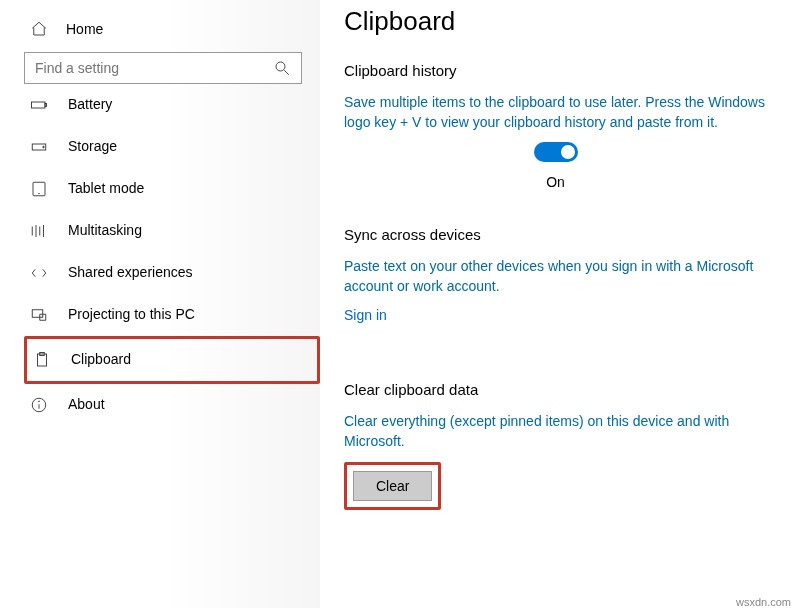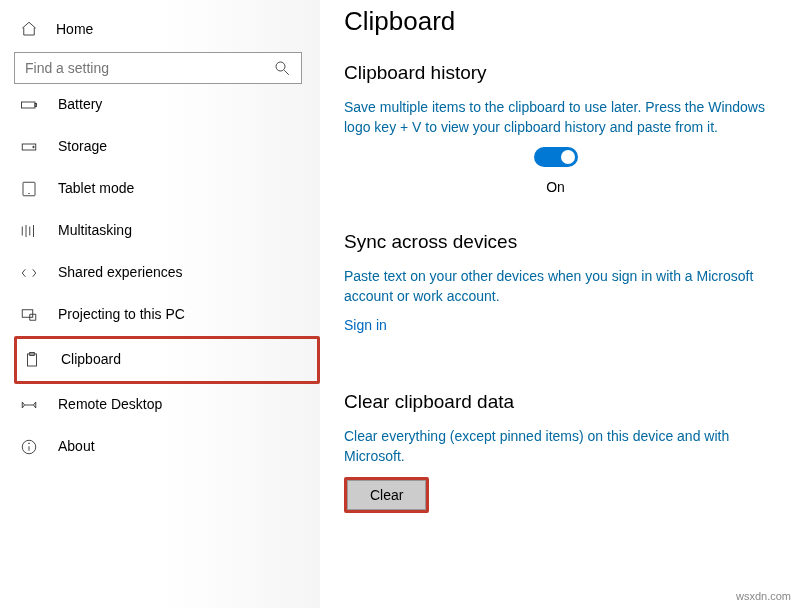--- a/index.html
+++ b/index.html
@@ -1,41 +1,41 @@
 <!DOCTYPE html>
 <html><head>
   <meta charset="utf-8">
   <style>
     * { margin: 0; padding: 0; box-sizing: border-box; font-family: "Segoe UI", Arial, sans-serif; }
     body { background: #fff; width: 797px; height: 608px; display: flex; overflow: hidden; }
-    .sidebar { width: 320px; padding: 14px 0 0 14px; background: linear-gradient(to right, #fff 50%, #f5f5f5 100%); }
+    .sidebar { width: 320px; padding: 14px 0 0 24px; background: linear-gradient(to right, #fff 50%, #f5f5f5 100%); }
     .home-row { display: flex; align-items: center; gap: 18px; padding: 6px 6px 14px 6px; }
     .home-row span { font-size: 14px; }
     .search-box { display: flex; align-items: center; justify-content: space-between; border: 1px solid #999; background: #fff; padding: 6px 10px; margin-right: 18px; }
     .search-box input { border: none; outline: none; font-size: 14px; flex: 1; }
     .category-label { font-size: 13px; font-weight: 600; margin: 20px 0 18px 6px; }
     .nav-list { list-style: none; }
     .nav-item { display: flex; gap: 20px; padding: 12px 6px; font-size: 14px; cursor: pointer; }
     .nav-item.highlight { border: 3px solid #c0392b; border-radius: 2px; }
     .icon { width: 18px; height: 18px; display: inline-flex; align-items: center; justify-content: center; }
     .icon svg { width: 18px; height: 18px; stroke: #333; stroke-width: 1.2; fill: none; }
     .content { flex: 1; padding: 6px 30px 0 24px; overflow-y: auto; }
     .page-title { font-size: 26px; font-weight: 400; margin-bottom: 18px; }
     .desc { font-size: 14px; color: #222; margin-bottom: 28px; line-height: 1.4; }
-    .section-title { font-size: 19px; font-weight: 400; margin-bottom: 14px; margin-top: 25px; }
+    .section-title { font-size: 15px; font-weight: 400; margin-bottom: 14px; margin-top: 25px; }
     .section-desc { font-size: 14px; color: #0369a1; line-height: 1.4; margin-bottom: 10px; }
     .toggle-row { display: flex; align-items: center; gap: 12px; margin-bottom: 36px; flex-direction: column; }
     .toggle { width: 44px; height: 20px; background: #0078d4; border-radius: 10px; position: relative; }
     .toggle::after { content: ""; position: absolute; right: 3px; top: 3px; width: 14px; height: 14px; background: #fff; border-radius: 50%; }
     .toggle-label { font-size: 14px; }
     .link { color: #0067c0; font-size: 14px; cursor: pointer; margin-bottom: 24px; display: inline-block; }
     .section { margin-bottom: 34px; }
-    .clear-wrap { border: 3px solid #c0392b; border-radius: 2px; display: inline-block; }
+    .clear-wrap { border: 3px solid #c0392b; border-radius: 2px; display: inline-block; padding: 6px; }
     .clear-btn { background: #ccc; border: 1px solid #999; padding: 6px 22px; font-size: 14px; cursor: pointer; }
-    .watermark { position: fixed; bottom: 6px; right: 6px; font-size: 11px; color: #888; }
+    .watermark { position: fixed; bottom: 0; right: 6px; font-size: 11px; color: #888; }
   </style>
 </head>
 <body>
 
 <aside class="sidebar">
   <div class="home-row">
     <span class="icon">
       <svg viewBox="0 0 24 24">
           <path d="M3 11 L12 3 L21 11 M5 10 V20 H19 V10"></path>
         </svg>
@@ -113,30 +113,20 @@
           <svg viewBox="0 0 24 24">
             <rect x="6" y="4" width="12" height="16"></rect>
             <rect x="9" y="2" width="6" height="4"></rect>
           </svg>
         </span>
       <span>Clipboard</span>
     </li>
     <li class="nav-item">
       <span class="icon">
           <svg viewBox="0 0 24 24">
-            <path d="M6 12 L3 16 L3 8 Z"></path>
-            <path d="M18 12 L21 8 L21 16 Z"></path>
-            <line x1="6" y1="12" x2="18" y2="12"></line>
-          </svg>
-        </span>
-      <span>Remote Desktop</span>
-    </li>
-    <li class="nav-item">
-      <span class="icon">
-          <svg viewBox="0 0 24 24">
             <circle cx="12" cy="12" r="9"></circle>
             <line x1="12" y1="11" x2="12" y2="17"></line>
             <circle cx="12" cy="7" r="0.5" fill="#333"></circle>
           </svg>
         </span>
       <span>About</span>
     </li>
   </ul>
 </aside>
 

